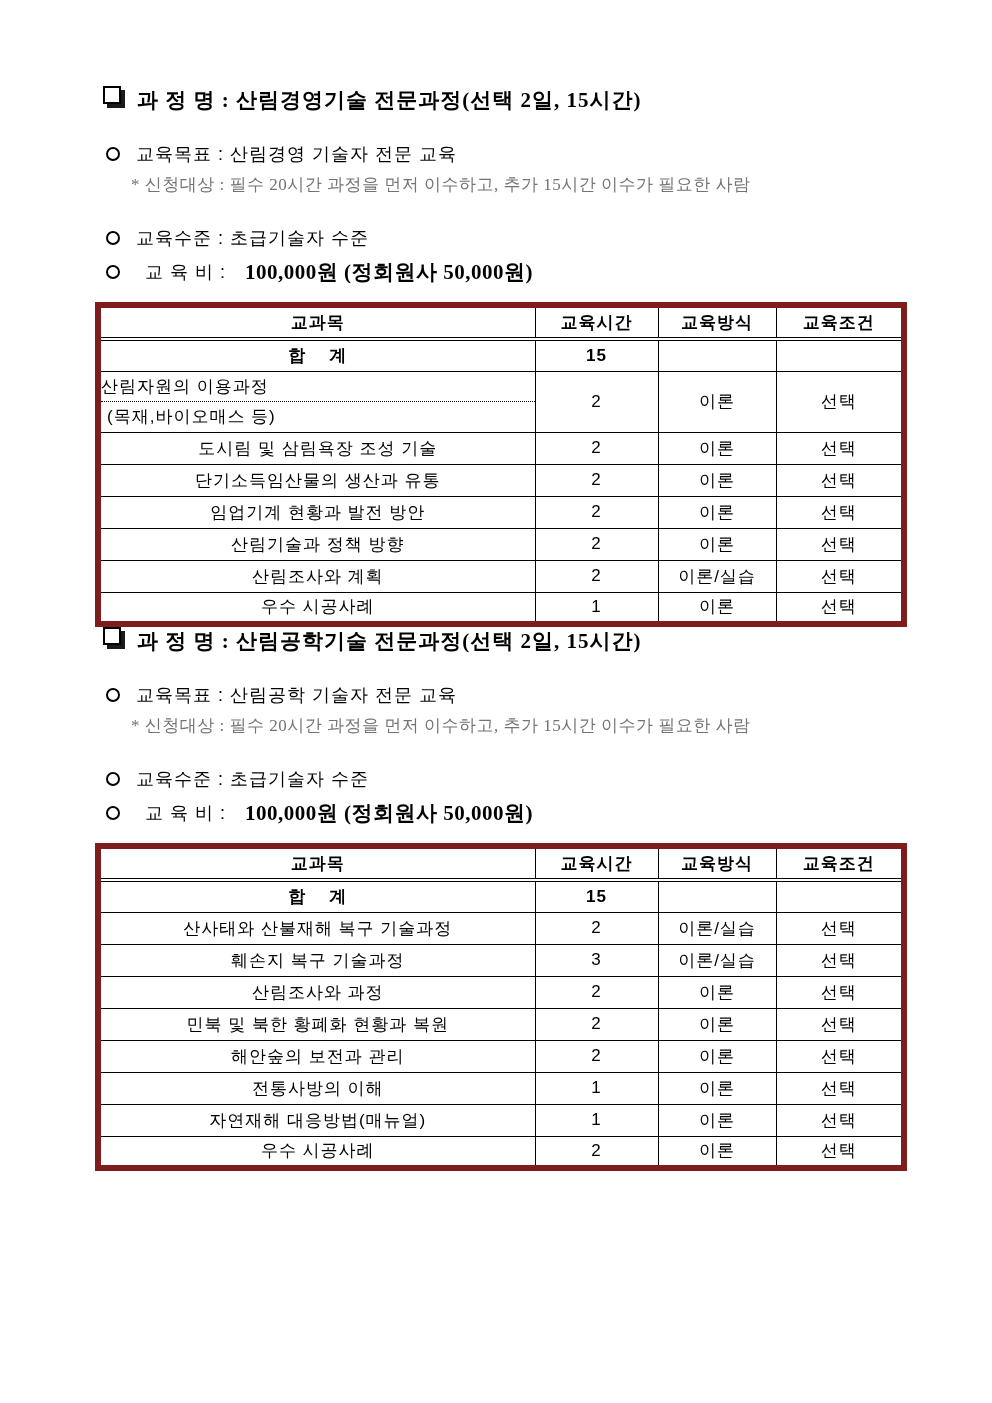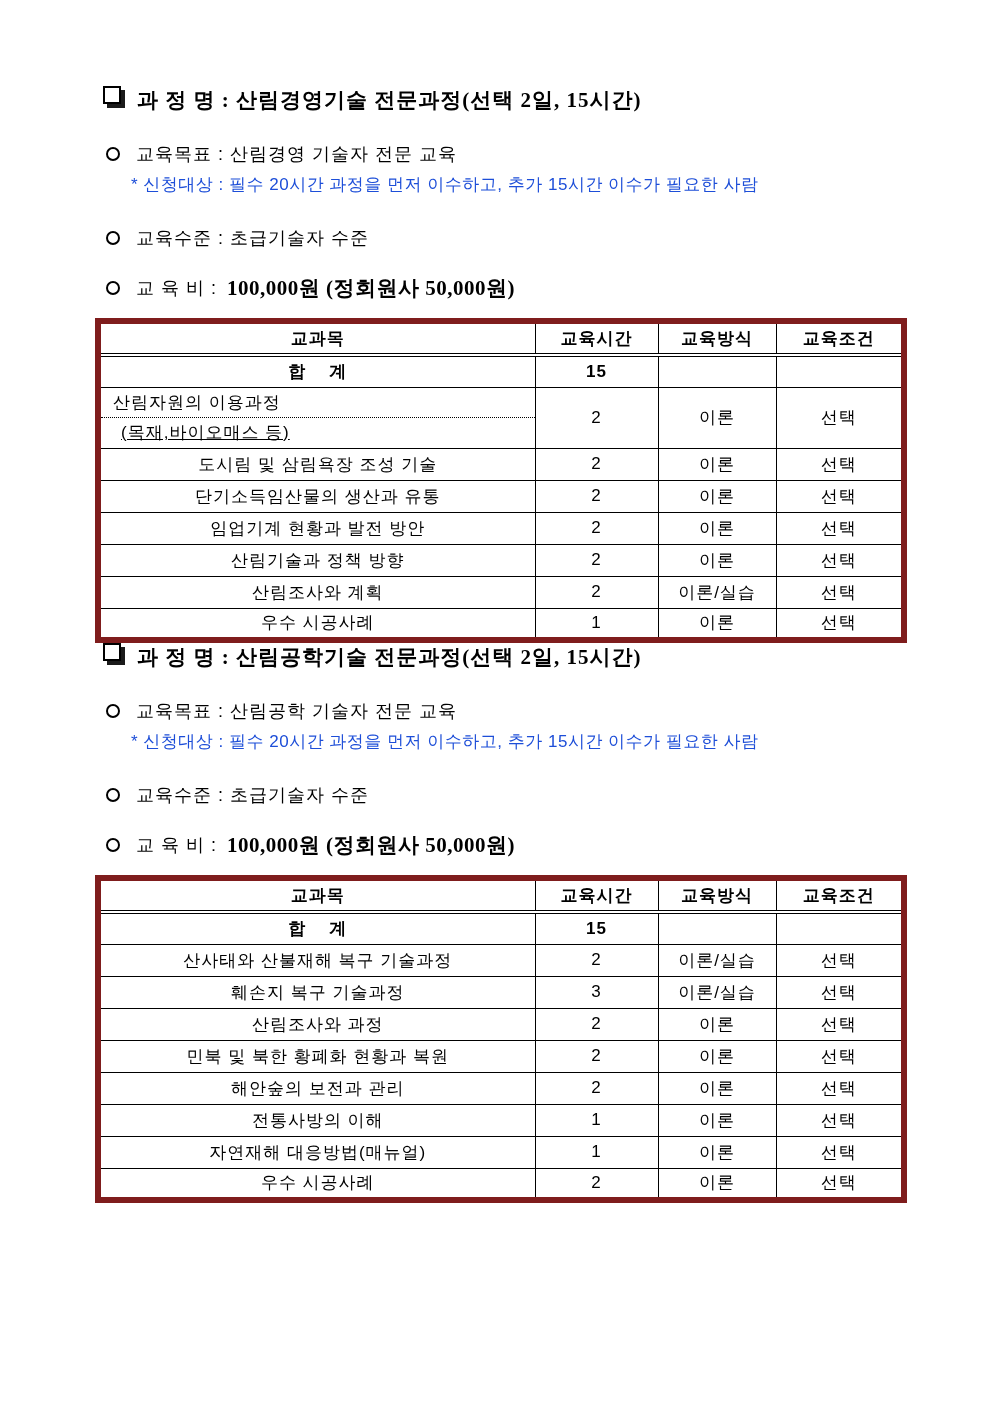--- a/index.html
+++ b/index.html
@@ -39,26 +39,27 @@
     margin-left: 106px;
     font-size: 18px; letter-spacing: 1px; text-align: right;
   }
   .bullet-row .circle-icon {
     width: 14px; height: 14px;
     border: 2px solid #000; border-radius: 50%;
     background: #fff; margin-right: 16px; flex: 0 0 auto;
   }
   .mt-goal  { margin-top: 28px; }
   .mt-level { margin-top: 30px; }
-  .mt-fee   { margin-top: 24px; }
+  .mt-fee   { margin-top: 8px; gap: 9px; }
   .note-line {
     margin: 7px 0 0 131px;
-    color: #1d4ed8;
+    color: #737373;
     font-size: 17px;
     letter-spacing: 0.5px;
+    font-family: Liberation Serif, serif;
   }
   .fee-value {
     font-family: "Liberation Serif", "DejaVu Serif", serif;
     font-weight: bold; font-size: 21px;
     margin-left: 10px; letter-spacing: 0.5px;
   }
 
   
   table.course {
     margin: 16px 0 0 95px;
@@ -82,24 +83,24 @@
     border-bottom: 4px double #000;
   }
   td.subject { text-align: left; padding-left: 12px; }
   td.total-subject {
     font-weight: bold; text-align: center; white-space: pre;
   }
   td.total-hours { font-weight: bold; }
   td.subject-stacked { padding: 0; }
   .subj-line {
     height: 30px; display: flex; align-items: center;
-    padding-left: 12px; letter-spacing: 1px;
+    letter-spacing: 1px;
   }
   .subj-line.l1 { border-bottom: 1px dotted #000; }
-  .subj-line.l2 { padding-left: 20px; text-decoration: underline; }
+  .subj-line.l2 { padding-left: 6px; }
 
   .col-subject   { width: 437px; }
   .col-hours     { width: 123px; }
   .col-method    { width: 118px; }
   .col-condition { width: 128px; }
 </style>
 </head>
 <body>
 
 <div class="page">

